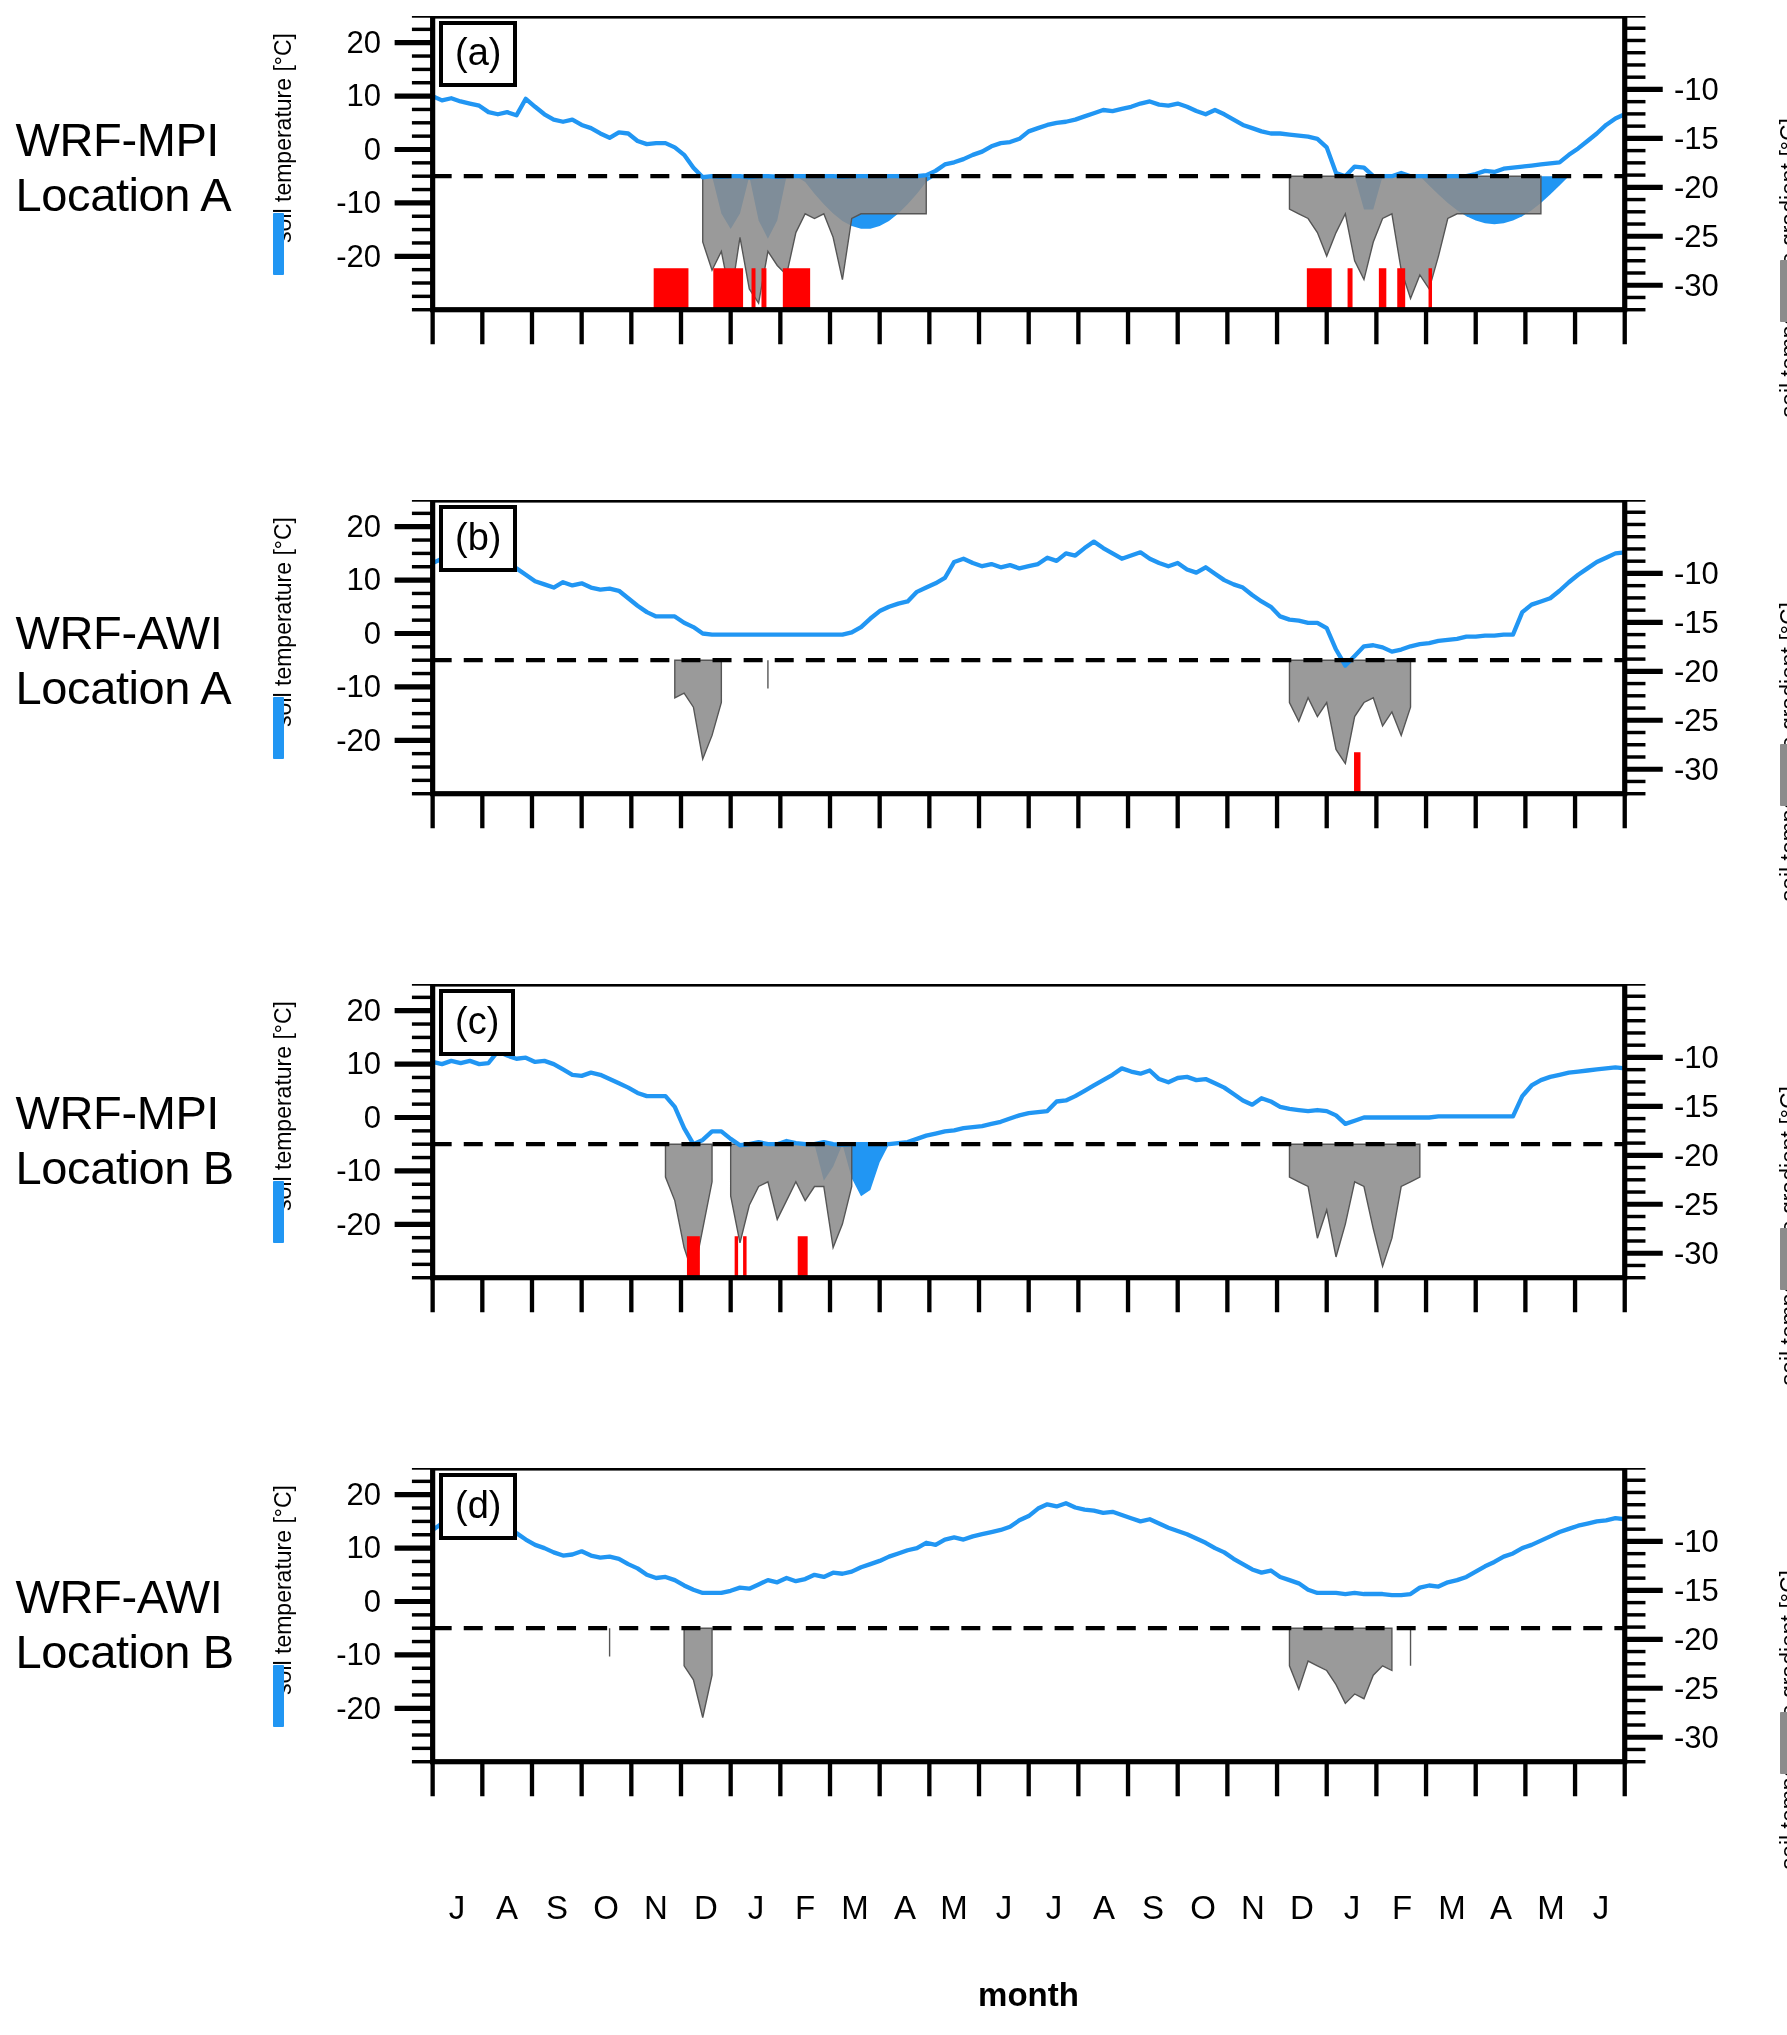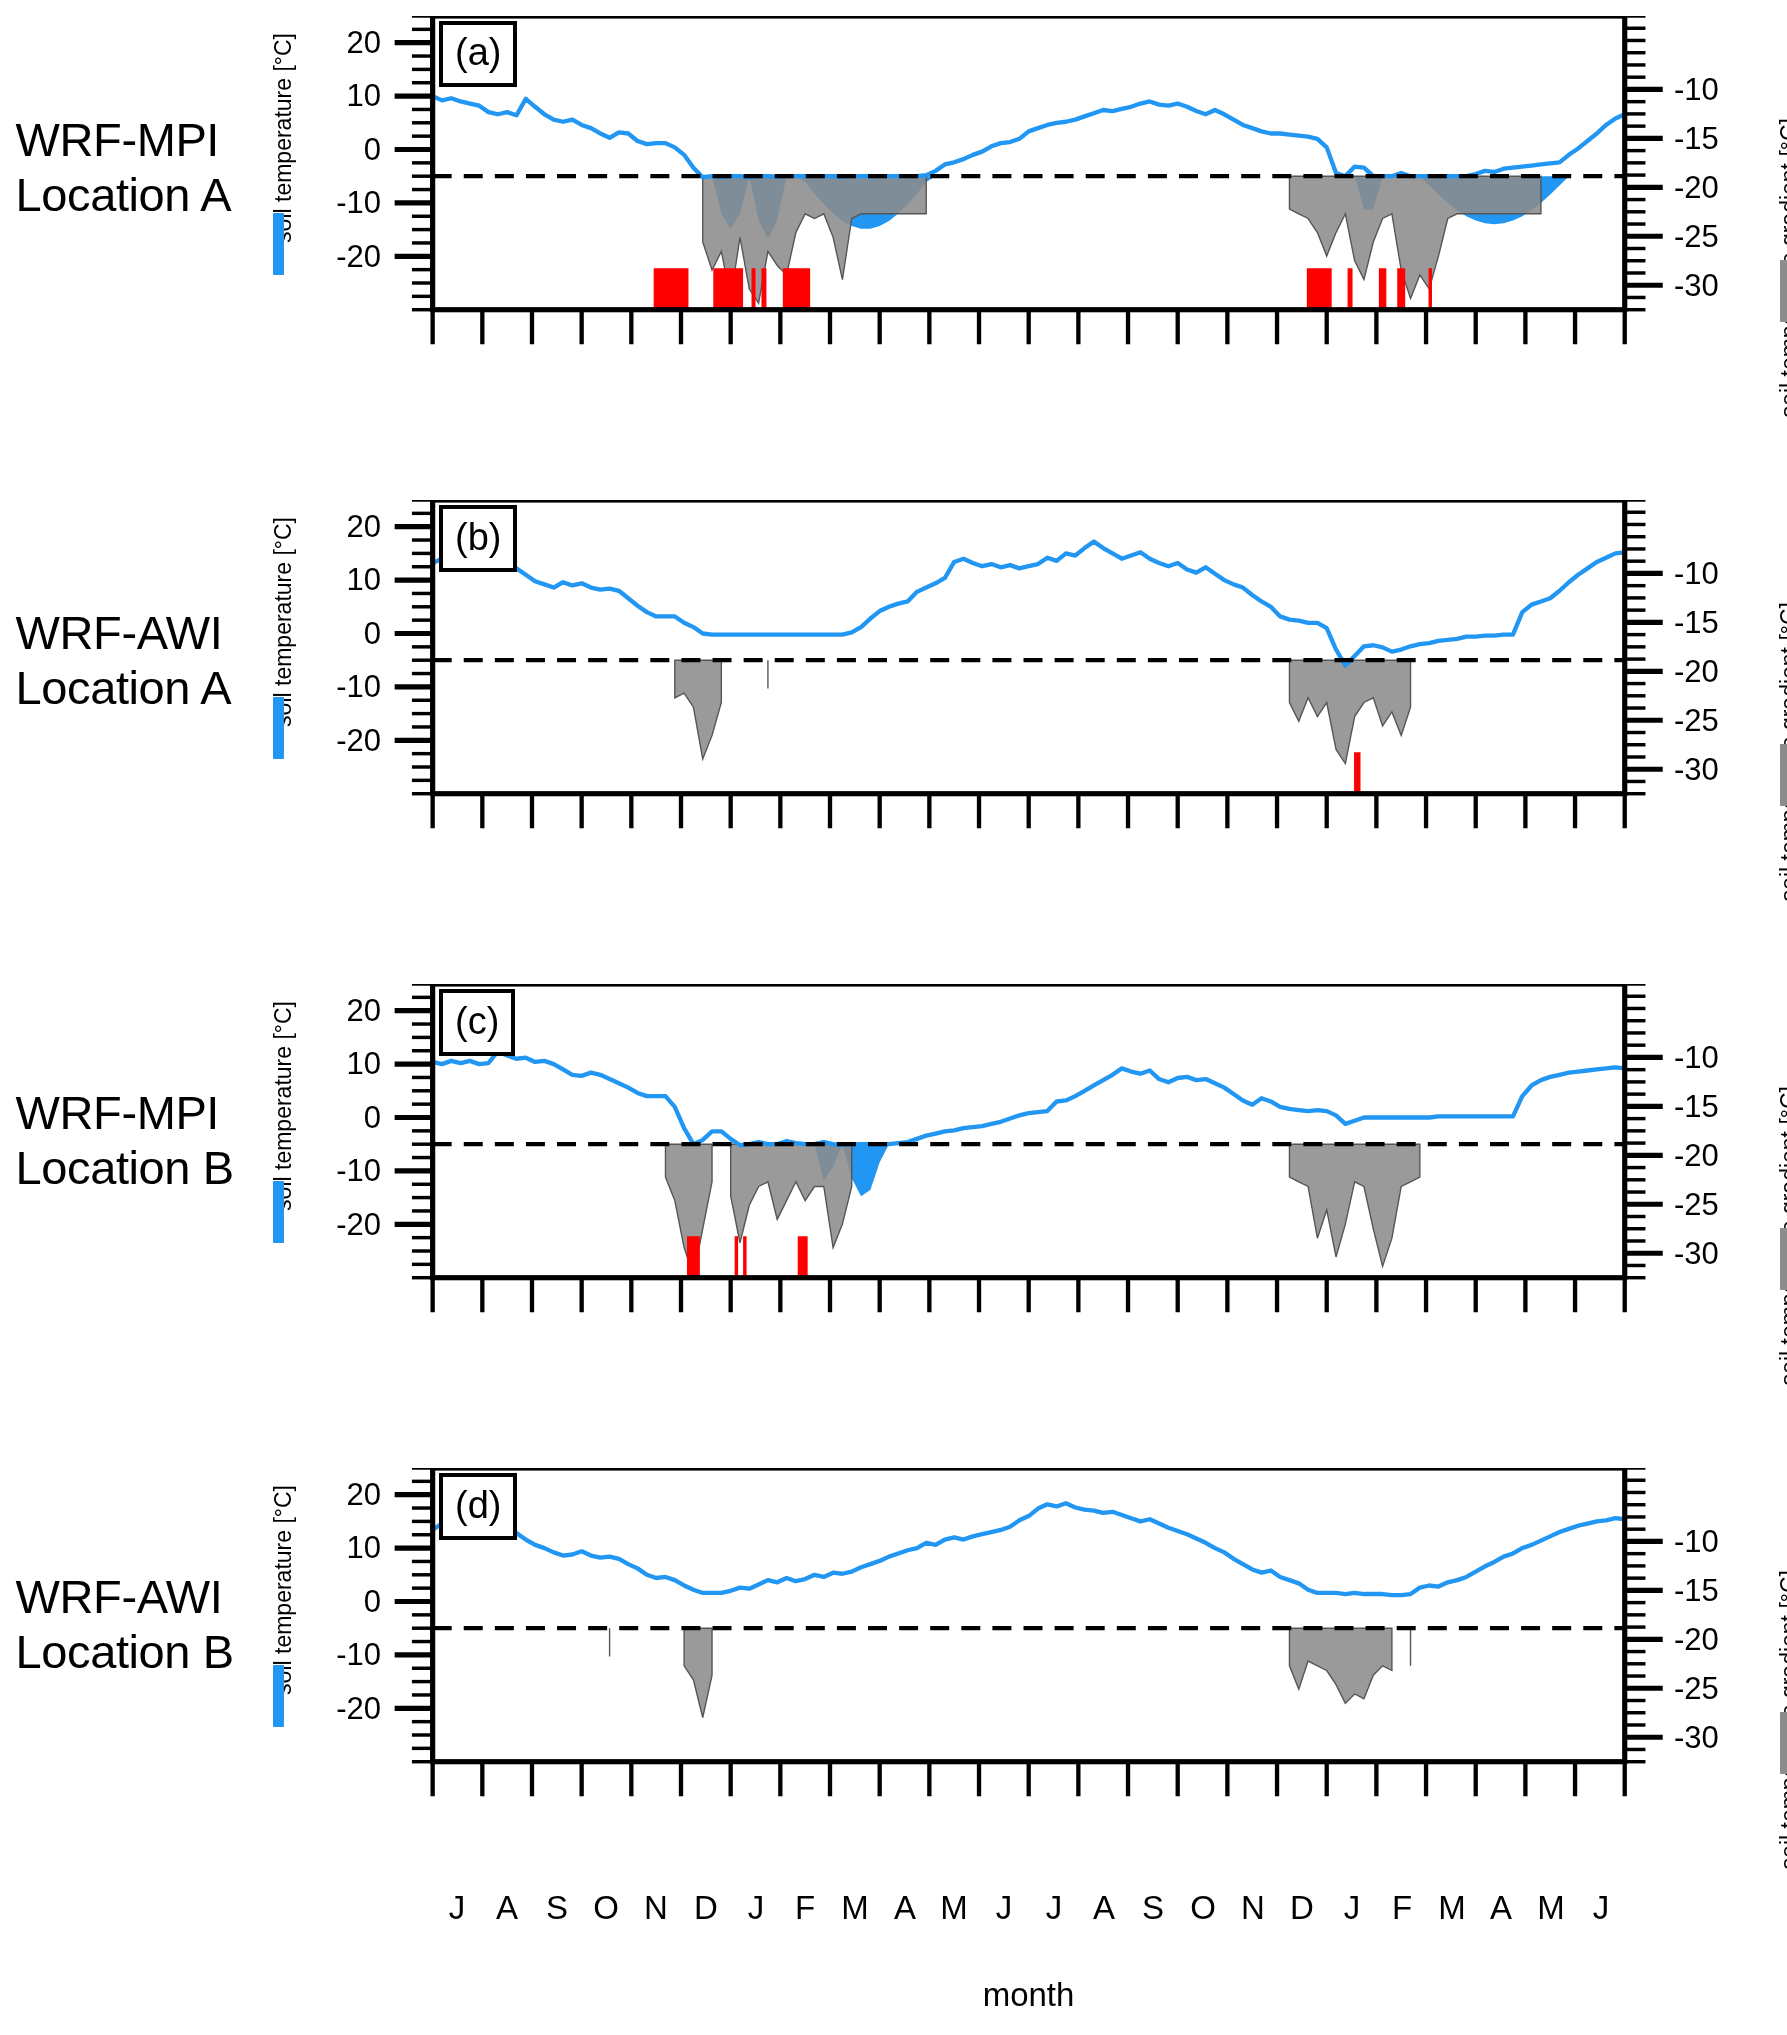--- a/index.html
+++ b/index.html
@@ -15,21 +15,21 @@
   .ylabel-right{position:absolute;writing-mode:vertical-rl;transform:rotate(180deg);
                 font-size:23px;white-space:nowrap;text-align:center;line-height:1.12;}
   .legend-swatch{position:absolute;width:11.2px;border-radius:0.9px;}
   .ytick-label{position:absolute;font-size:31px;text-align:right;width:78px;
                transform:translateY(-50%);}
   .ytick-label.right{text-align:left;width:95px;}
   .xtick-label{position:absolute;font-size:33px;text-align:center;width:35px;
                transform:translateX(-50%);}
   .panel-tag{position:absolute;border:4.3px solid #000;background:#fff;
              font-size:38px;line-height:1;padding:8.6px 12px 12px 12px;z-index:6;}
-  .axis-title{position:absolute;font-size:33px;text-align:center;}
+  .axis-title{position:absolute;font-size:33px;text-align:center;font-weight:bold;}
   svg{display:block;}
 </style>
 </head>
 <body>
 
 <div class="figure">
 
   <div class="rowlabel" style="top:112px;">
     <div>WRF-MPI</div>
     <div>Location A</div>

